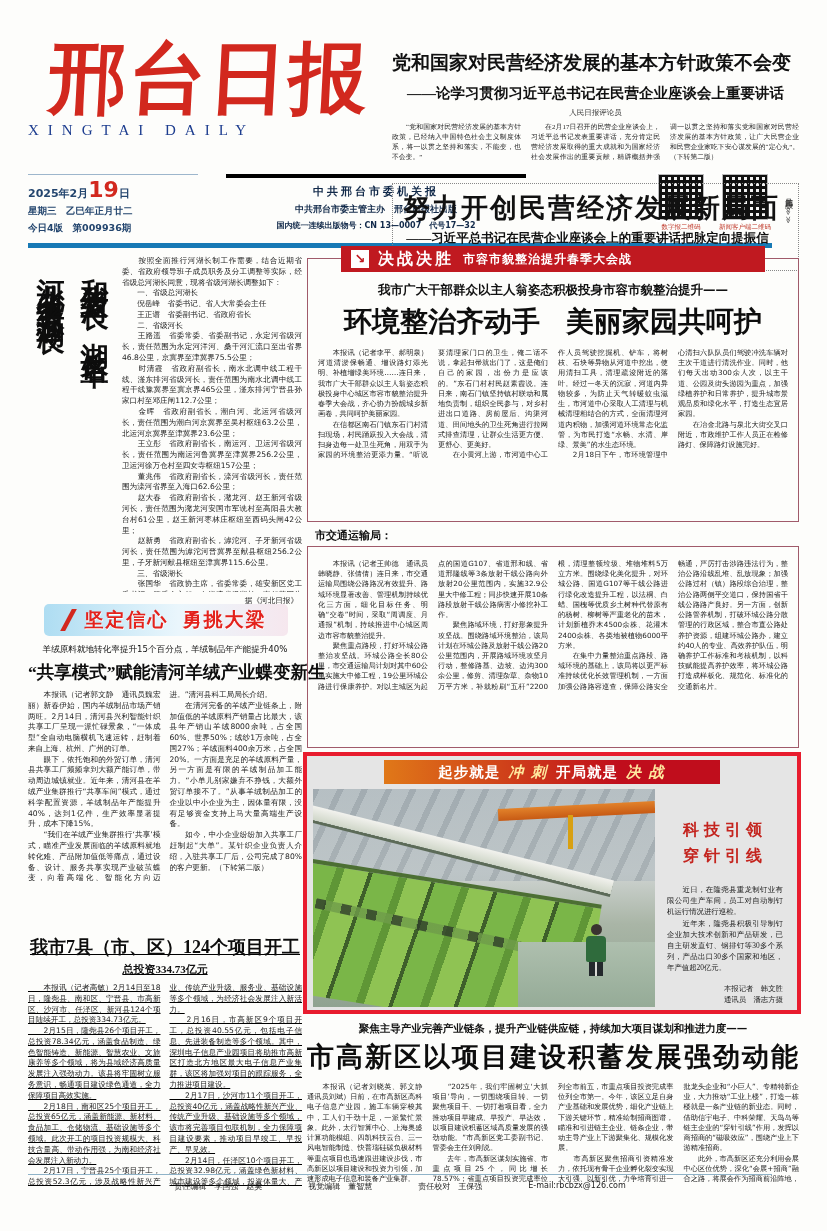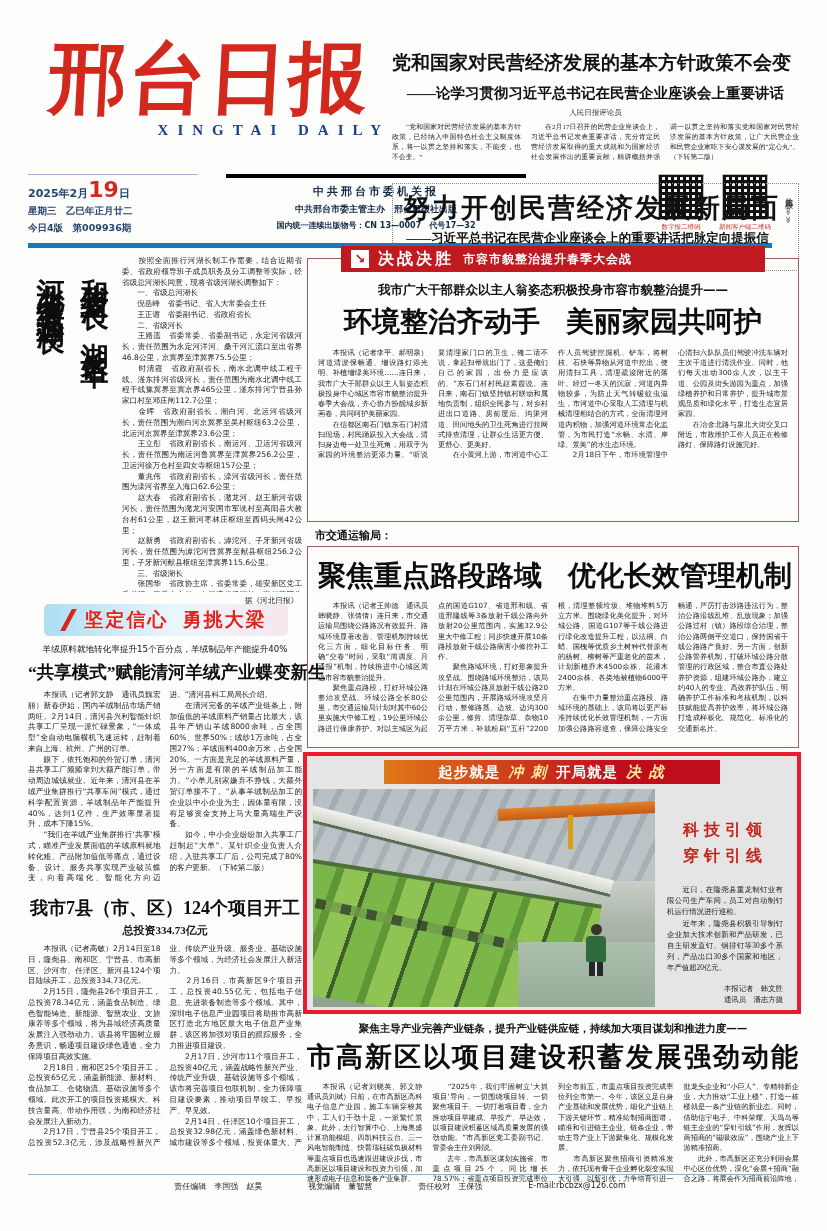--- a/index.html
+++ b/index.html
@@ -3,21 +3,21 @@
 <meta charset="utf-8">
 <style>
   * { margin:0; padding:0; box-sizing:border-box; }
   html,body { background:#e9e9e6; }
   body { font-family:"DejaVu Sans","Liberation Sans",sans-serif; }
   .page { position:relative; width:827px; height:1231px; margin:0 auto; background:#fdfdfb; overflow:hidden; }
 
   
   .masthead { position:absolute; left:28px; top:36px; width:362px; }
   .paper-title { font-family:"DejaVu Serif","Liberation Serif",serif; font-size:78px; line-height:1.08; font-weight:900; color:#d2281e; letter-spacing:2px; transform:skewX(-3deg); text-align:center; }
-  .paper-sub { margin-top:2px; text-align:right; font-family:"Liberation Serif",serif; font-size:15px; font-weight:700; letter-spacing:9px; color:#1d3d8f; }
+  .paper-sub { margin-top:2px; text-align:left; font-family:"Liberation Serif",serif; font-size:15px; font-weight:400; letter-spacing:9px; color:#1d3d8f; }
   .date-row { position:absolute; left:28px; top:174px; width:744px; display:flex; align-items:flex-start; }
   .date-block { width:170px; border-top:1px solid #9db6cc; padding-top:5px; color:#23456e; }
   .date-line1 { font-size:11px; font-weight:700; }
   .date-day { font-size:22px; color:#d2281e; font-weight:700; line-height:0.9; }
   .date-line2,.date-line3 { font-size:9.5px; margin-top:4px; font-weight:700; }
   .org-block { width:300px; margin-left:28px; border-top:4px solid #000000; padding-top:6px; text-align:center; color:#122a4a; }
   .org-line1 { font-size:11px; font-weight:700; letter-spacing:3px; }
   .org-line2 { font-size:9px; font-weight:700; margin-top:4px; }
   .org-line3 { font-size:8px; font-weight:700; margin-top:4px; }
   .qr-wrap { margin-left:auto; display:flex; gap:10px; }
@@ -51,21 +51,21 @@
                  background:linear-gradient(90deg,#aeddf2,#eaf6fc 55%,#f6e7ee); display:flex; align-items:center; justify-content:center; gap:14px; }
   .conf-banner .slash { width:5px; height:22px; background:#d2281e; transform:skewX(-28deg); }
   .conf-text { font-size:19px; font-weight:900; color:#e3221c; letter-spacing:2px; text-shadow:0.5px 0.5px 0 #fff; }
 
   .cashmere { position:absolute; left:28px; top:644px; width:274px; }
   .cash-kicker { font-size:8.6px; color:#111; text-align:center; }
   .cash-headline { font-family:"Liberation Serif",serif; font-size:17.5px; font-weight:900; color:#0d0d0d; text-align:center; margin-top:4px; white-space:nowrap; }
   .small-body { font-size:7.6px; line-height:1.42; color:#1a1a1a; text-align:justify; white-space:pre-line; }
   .cash-body { margin-top:6px; column-count:2; column-gap:9px; height:206px; overflow:hidden; }
 
-  .projects { position:absolute; left:28px; top:896px; width:274px; }
+  .projects { position:absolute; left:28px; top:935px; width:274px;text-decoration:underline; }
   .proj-headline { font-family:"Liberation Serif",serif; font-size:18px; font-weight:900; color:#0d0d0d; text-align:center; white-space:nowrap; }
   .proj-subhead { font-size:11px; color:#111; text-align:center; margin-top:3px; font-weight:700; font-family:"Liberation Serif",serif; }
   .proj-body { margin-top:6px; column-count:2; column-gap:9px; height:214px; overflow:hidden; }
 
   
   .camp-box1 { position:absolute; left:307px; top:258px; width:492px; height:264px; border:1px solid #a05a6a; padding:0 10px; }
   .camp-banner { width:424px; height:26px; margin:-13px auto 0; background:#c01920; display:flex; align-items:center; gap:9px; padding:0 10px; }
   .camp-banner .arrow-ic { width:18px; height:18px; background:#fff; color:#c01920; font-weight:900; font-size:13px; line-height:18px; text-align:center; }
   .camp-banner .lb { color:#fff; font-size:16px; font-weight:900; letter-spacing:3px; }
   .camp-banner .sb { color:#fff; font-size:12px; font-weight:700; letter-spacing:1px; }
@@ -229,23 +229,20 @@
     <div class="camp-body">　　本报讯（记者李平、郝明泉）河道清淤保畅通、增设路灯添光明、补植增绿美环境……连日来，我市广大干部群众以主人翁姿态积极投身中心城区市容市貌整治提升春季大会战，齐心协力扮靓城乡新画卷，共同呵护美丽家园。
 　　在信都区南石门镇东石门村清扫现场，村民踊跃投入大会战，清扫身边每一处卫生死角，用双手为家园的环境整治更添力量。“听说要清理家门口的卫生，俺二话不说，拿起扫帚就出门了，这是俺们自己的家园，出份力是应该的。”东石门村村民赵素霞说。连日来，南石门镇坚持镇村联动和属地负责制，组织全民参与，对乡村进出口道路、房前屋后、沟渠河道、田间地头的卫生死角进行拉网式排查清理，让群众生活更方便、更舒心、更美好。
 　　在小黄河上游，市河道中心工作人员驾驶挖掘机、铲车，将树枝、石块等异物从河道中挖出，使用清扫工具，清理疏浚附近的落叶。经过一冬天的沉寂，河道内异物较多，为防止天气转暖蚊虫滋生，市河道中心采取人工清理与机械清理相结合的方式，全面清理河道内积物，加强河道环境常态化监管，为市民打造“水畅、水清、岸绿、景美”的水生态环境。
 　　2月18日下午，市环境管理中心清扫六队队员们驾驶冲洗车辆对主次干道进行清洗作业。同时，他们每天出动300余人次，以主干道、公园及街头游园为重点，加强绿植养护和日常养护，提升城市景观品质和绿化水平，打造生态宜居家园。
 　　在冶金北路与泉北大街交叉口附近，市政维护工作人员正在检修路灯、保障路灯设施完好。</div>
   </div>
 
   <div class="traffic-kicker">市交通运输局：</div>
 
   <div class="camp-box2">
-    <div class="big-headline">
-      <span>聚焦重点路段路域</span><span class="gap"></span><span>优化长效管理机制</span>
-    </div>
     <div class="camp-body2">　　本报讯（记者王帅德　通讯员韩晓静、张倩倩）连日来，市交通运输局围绕公路路况有效提升、路域环境显著改善、管理机制持续优化三方面，细化目标任务、明确“交卷”时间，采取“周调度、月通报”机制，持续推进中心城区周边市容市貌整治提升。
 　　聚焦重点路段，打好环城公路整治攻坚战。环城公路全长80公里，市交通运输局计划对其中60公里实施大中修工程，19公里环城公路进行保康养护。对以主城区为起点的国道G107、省道邢和线、省道邢隆线等3条放射干线公路向外放射20公里范围内，实施32.9公里大中修工程；同步快速开展10条路段放射干线公路病害小修挖补工作。
 　　聚焦路域环境，打好形象提升攻坚战。围绕路域环境整治，该局计划在环城公路及放射干线公路20公里范围内，开展路域环境攻坚月行动，整修路基、边坡、边沟300余公里，修剪、清理杂草、杂物10万平方米，补栽粉刷“五杆”2200根，清理整顿垃圾、堆物堆料5万立方米。围绕绿化美化提升，对环城公路、国道G107等干线公路进行绿化改造提升工程，以法桐、白蜡、国槐等优质乡土树种代替原有的杨树、柳树等严重老化的苗木，计划新植乔木4500余株、花灌木2400余株、各类地被植物6000平方米。
 　　在集中力量整治重点路段、路域环境的基础上，该局将以更严标准持续优化长效管理机制，一方面加强公路路容巡查，保障公路安全畅通，严厉打击涉路违法行为，整治公路沿线乱堆、乱放现象；加强公路过村（镇）路段综合治理，整治公路两侧平交道口，保持国省干线公路路产良好。另一方面，创新公路管养机制，打破环城公路分散管理的行政区域，整合市直公路处养护资源，组建环城公路办，建立约40人的专业、高效养护队伍，明确养护工作标准和考核机制，以科技赋能提高养护效率，将环城公路打造成样板化、规范化、标准化的交通新名片。</div>
   </div>
 
   <div class="photo-box">
     <div class="photo-banner">
       <span class="w">起步就是</span>
       <span class="script">冲 刺</span>

